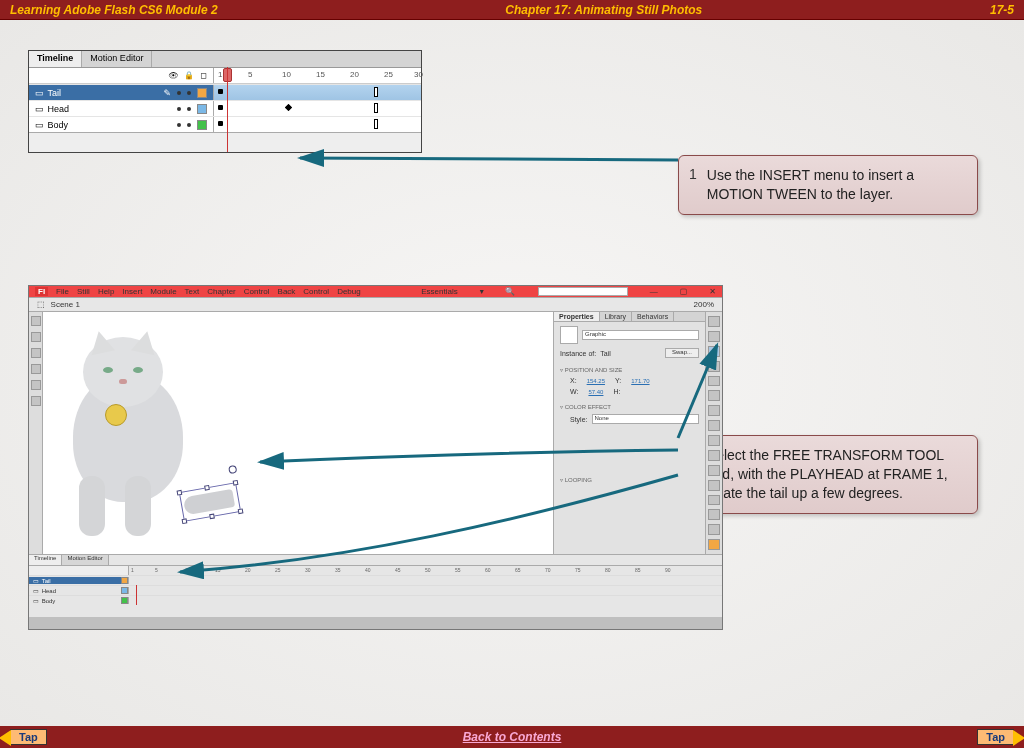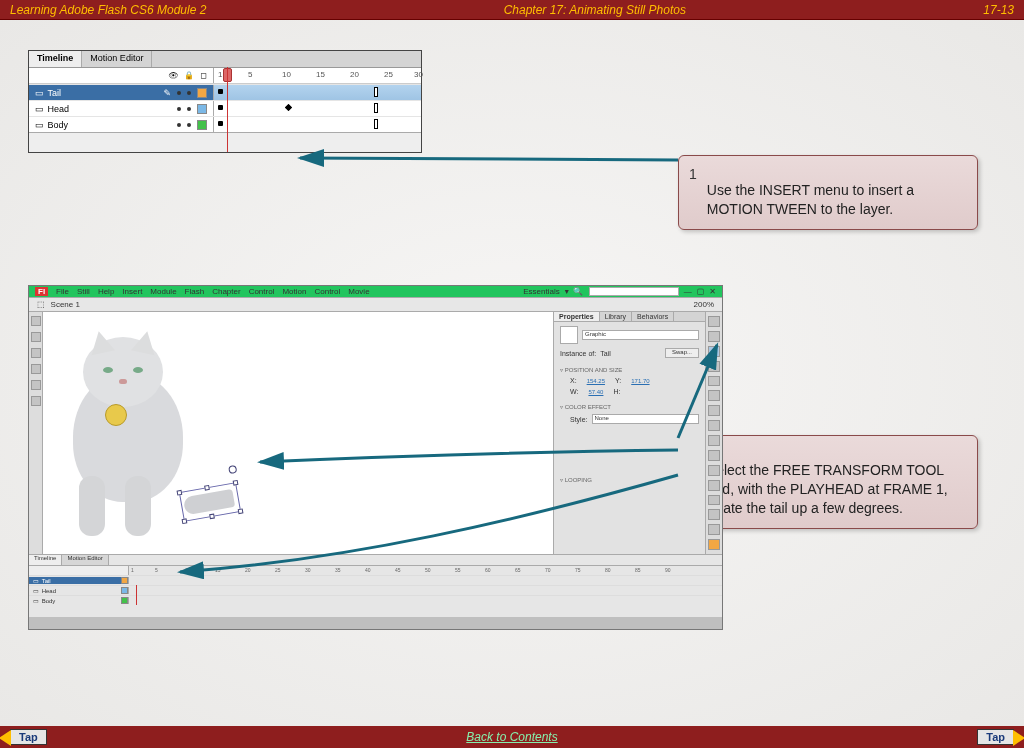--- a/index.html
+++ b/index.html
@@ -9,61 +9,61 @@
     background: #efeeed;
     font-family: Verdana, Geneva, sans-serif;
     position: relative;
     overflow: hidden;
   }
   .header {
     height: 20px;
     background: #8e1e1e;
     color: #ffbe00;
     font-style: italic;
-    font-weight: normal;
+    font-weight: bold;
     font-size: 12px;
     display: flex;
     justify-content: space-between;
     align-items: center;
     padding: 0 10px;
     border-bottom: 1px solid #600;
   }
   .footer {
     position: absolute;
     left: 0; right: 0; bottom: 0;
     height: 22px;
     background: #8e1e1e;
     display: flex;
     justify-content: space-between;
     align-items: center;
     padding: 0 10px;
   }
   .footer .tap {
-    background: #e5e5e5;
+    background: #fdba74;
     color: #1a3a7a;
     font-weight: bold;
     font-size: 11px;
     padding: 1px 8px;
     position: relative;
     border: 1px solid #333;
   }
   .footer .tap.left::before {
     content:''; position:absolute; left:-12px; top:0;
     border-top:8px solid transparent; border-bottom:8px solid transparent;
     border-right:12px solid #ffbe00;
   }
   .footer .tap.right::after {
     content:''; position:absolute; right:-12px; top:0;
     border-top:8px solid transparent; border-bottom:8px solid transparent;
     border-left:12px solid #ffbe00;
   }
   .footer .back {
-    color: #86efac;
+    color: #f9a8d4;
     font-style: italic;
-    font-weight: normal;
+    font-weight: bold;
     font-size: 12px;
     text-decoration: underline;
   }
   .side-arrow {
     position:absolute; top:340px;
     width:0; height:0;
     border-top:14px solid transparent;
     border-bottom:14px solid transparent;
   }
   .side-arrow.left { left:0; border-right:18px solid #a62424; }
@@ -118,32 +118,32 @@
     border: 1px solid #8a4a4a;
     border-radius: 6px;
     padding: 10px 14px 10px 10px;
     font-size: 14px;
     color: #222;
     font-family: "Myriad Pro", "Segoe UI", sans-serif;
     display:flex; gap:10px;
     box-shadow: 2px 2px 4px rgba(0,0,0,0.2);
   }
   .callout .num { color:#333; }
-  .callout .txt { line-height:1.35;margin-top:15px; }
+  .callout .txt { line-height:1.35; }
 
   
   .flash-app {
     position:absolute; left:28px; top:265px;
     width:695px; height:345px;
     background:#bfbfbf; border:1px solid #777;
     font-size:8px; color:#333;
   }
-  .fa-menubar { height:12px; background:#22c55e; display:flex; gap:8px; align-items:center; padding:0 6px; border-bottom:1px solid #aaa;}
+  .fa-menubar { height:12px; background:#ef4444; display:flex; gap:8px; align-items:center; padding:0 6px; border-bottom:1px solid #aaa;}
   .fa-logo { background:#d33; color:#fff; font-weight:bold; padding:0 3px; font-size:8px;}
-  .fa-topright { margin-left:auto; display:flex; gap:5px; align-items:flex-end;padding-left:24px;}
+  .fa-topright { margin-left:auto; display:flex; gap:22px; align-items:flex-end;padding-left:24px;}
   .fa-search { width:90px; height:9px; background:#fff; border:1px solid #aaa;}
   .fa-tabbar { height:12px; background:#d7d7d7; border-bottom:1px solid #aaa; display:flex; align-items:center;}
   .fa-tab { background:#f3f3f3; border:1px solid #aaa; border-bottom:none; padding:0 8px; font-size:8px; margin-left:2px;}
   .fa-scene { height:14px; background:#e7e7e7; border-bottom:1px solid #aaa; display:flex; align-items:center; padding:0 8px; gap:6px;}
   .fa-zoom { margin-left:auto;}
   .fa-body { display:flex; height:242px;}
   .fa-left-tools { width:14px; background:#ddd; border-right:1px solid #aaa; display:flex; flex-direction:column; gap:6px; padding:4px 0; align-items:center;}
   .fa-tool-icon { width:10px; height:10px; background:#c4c4c4; border:1px solid #999;}
   .fa-stage { flex:1; background:#fff; position:relative; border-right:1px solid #aaa;}
   .fa-panels { width:152px; background:#e2e2e2; border-right:1px solid #aaa; font-size:7px;}
@@ -204,21 +204,21 @@
   .bt-ruler-ticks span{position:absolute; top:1px;}
   .bt-play { position:absolute; left:107px; top:10px; bottom:0; width:1px; background:#c33;}
   .bt-swatch { width:7px; height:7px; border:1px solid #888;}
 </style>
 </head>
 <body>
 
 <div class="header">
   <span>Learning Adobe Flash CS6 Module 2</span>
   <span>Chapter 17: Animating Still Photos</span>
-  <span>17-13</span>
+  <span>17-5</span>
 </div>
 
 <div class="side-arrow left"></div>
 <div class="side-arrow right"></div>
 
 <div class="page">
 
 
   <div class="timeline-panel">
     <div class="tl-tabs">
@@ -304,26 +304,26 @@
   </div>
 
   <div class="flash-app">
     <div class="fa-menubar">
       <span class="fa-logo">Fl</span>
       <span>File</span>
       <span>Still</span>
       <span>Help</span>
       <span>Insert</span>
       <span>Module</span>
-      <span>Flash</span>
+      <span>Text</span>
       <span>Chapter</span>
       <span>Control</span>
-      <span>Motion</span>
+      <span>Back</span>
       <span>Control</span>
-      <span>Movie</span>
+      <span>Debug</span>
       <div class="fa-topright">
         <span>Essentials</span>
         <span>▾</span>
         <span>🔍</span>
         <div class="fa-search"></div>
         <span>—</span>
         <span>▢</span>
         <span>✕</span>
       </div>
     </div>

